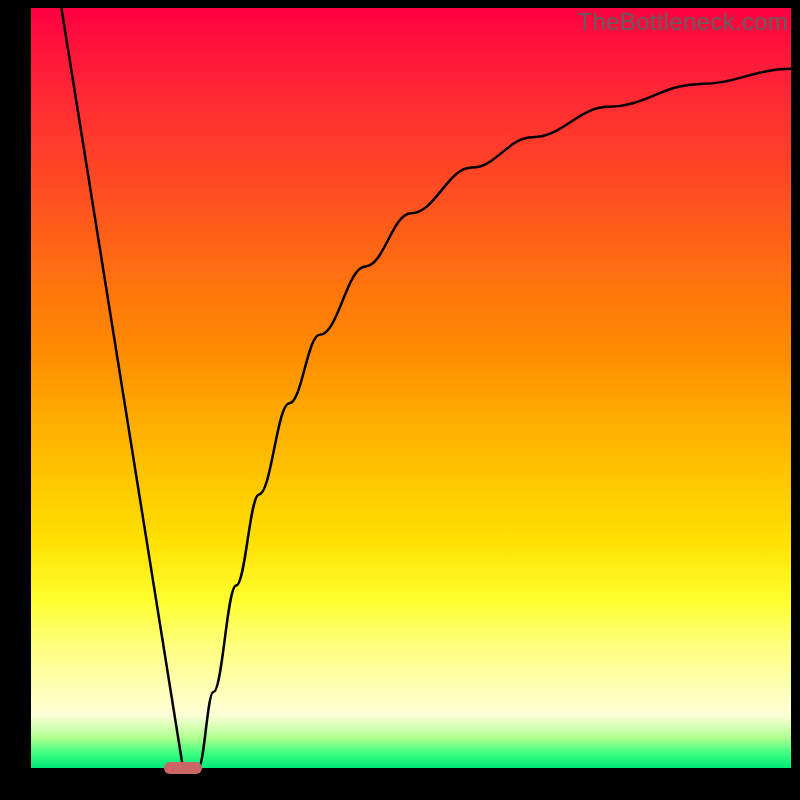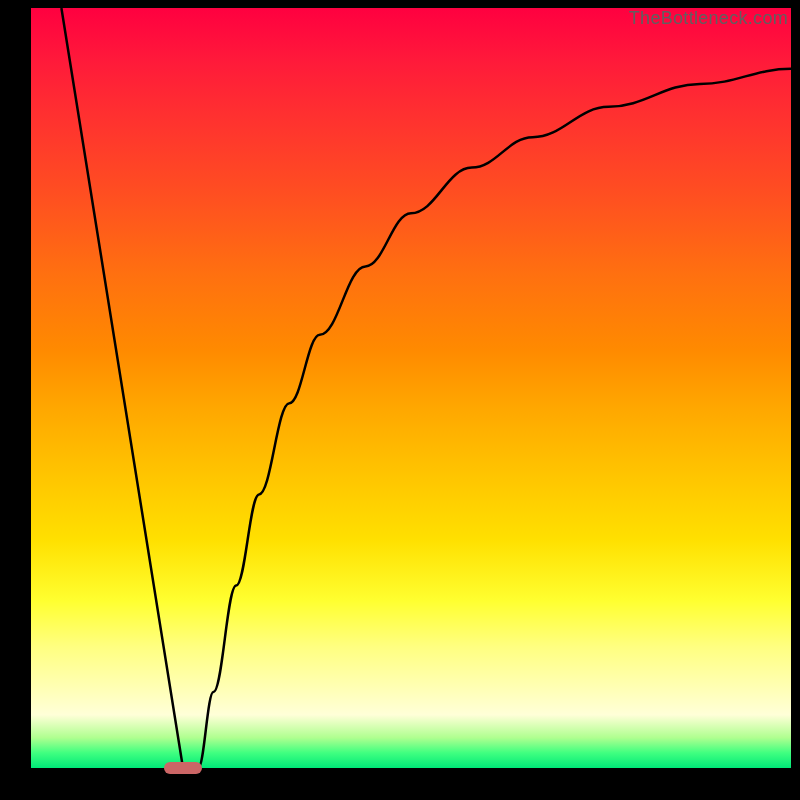--- a/index.html
+++ b/index.html
@@ -34,21 +34,21 @@
       #b0ff90 96%,
       #40ff80 98%,
       #00e878 100%
     );
   }
   .watermark {
     position: absolute;
     top: 8px;
     right: 12px;
     color: #606060;
-    font-size: 18px;
+    font-size: 24px;
     font-weight: 500;
     z-index: 10;
     letter-spacing: 0.3px;
   }
   svg.curve {
     position: absolute;
     left: 0;
     top: 0;
     width: 760px;
     height: 760px;

